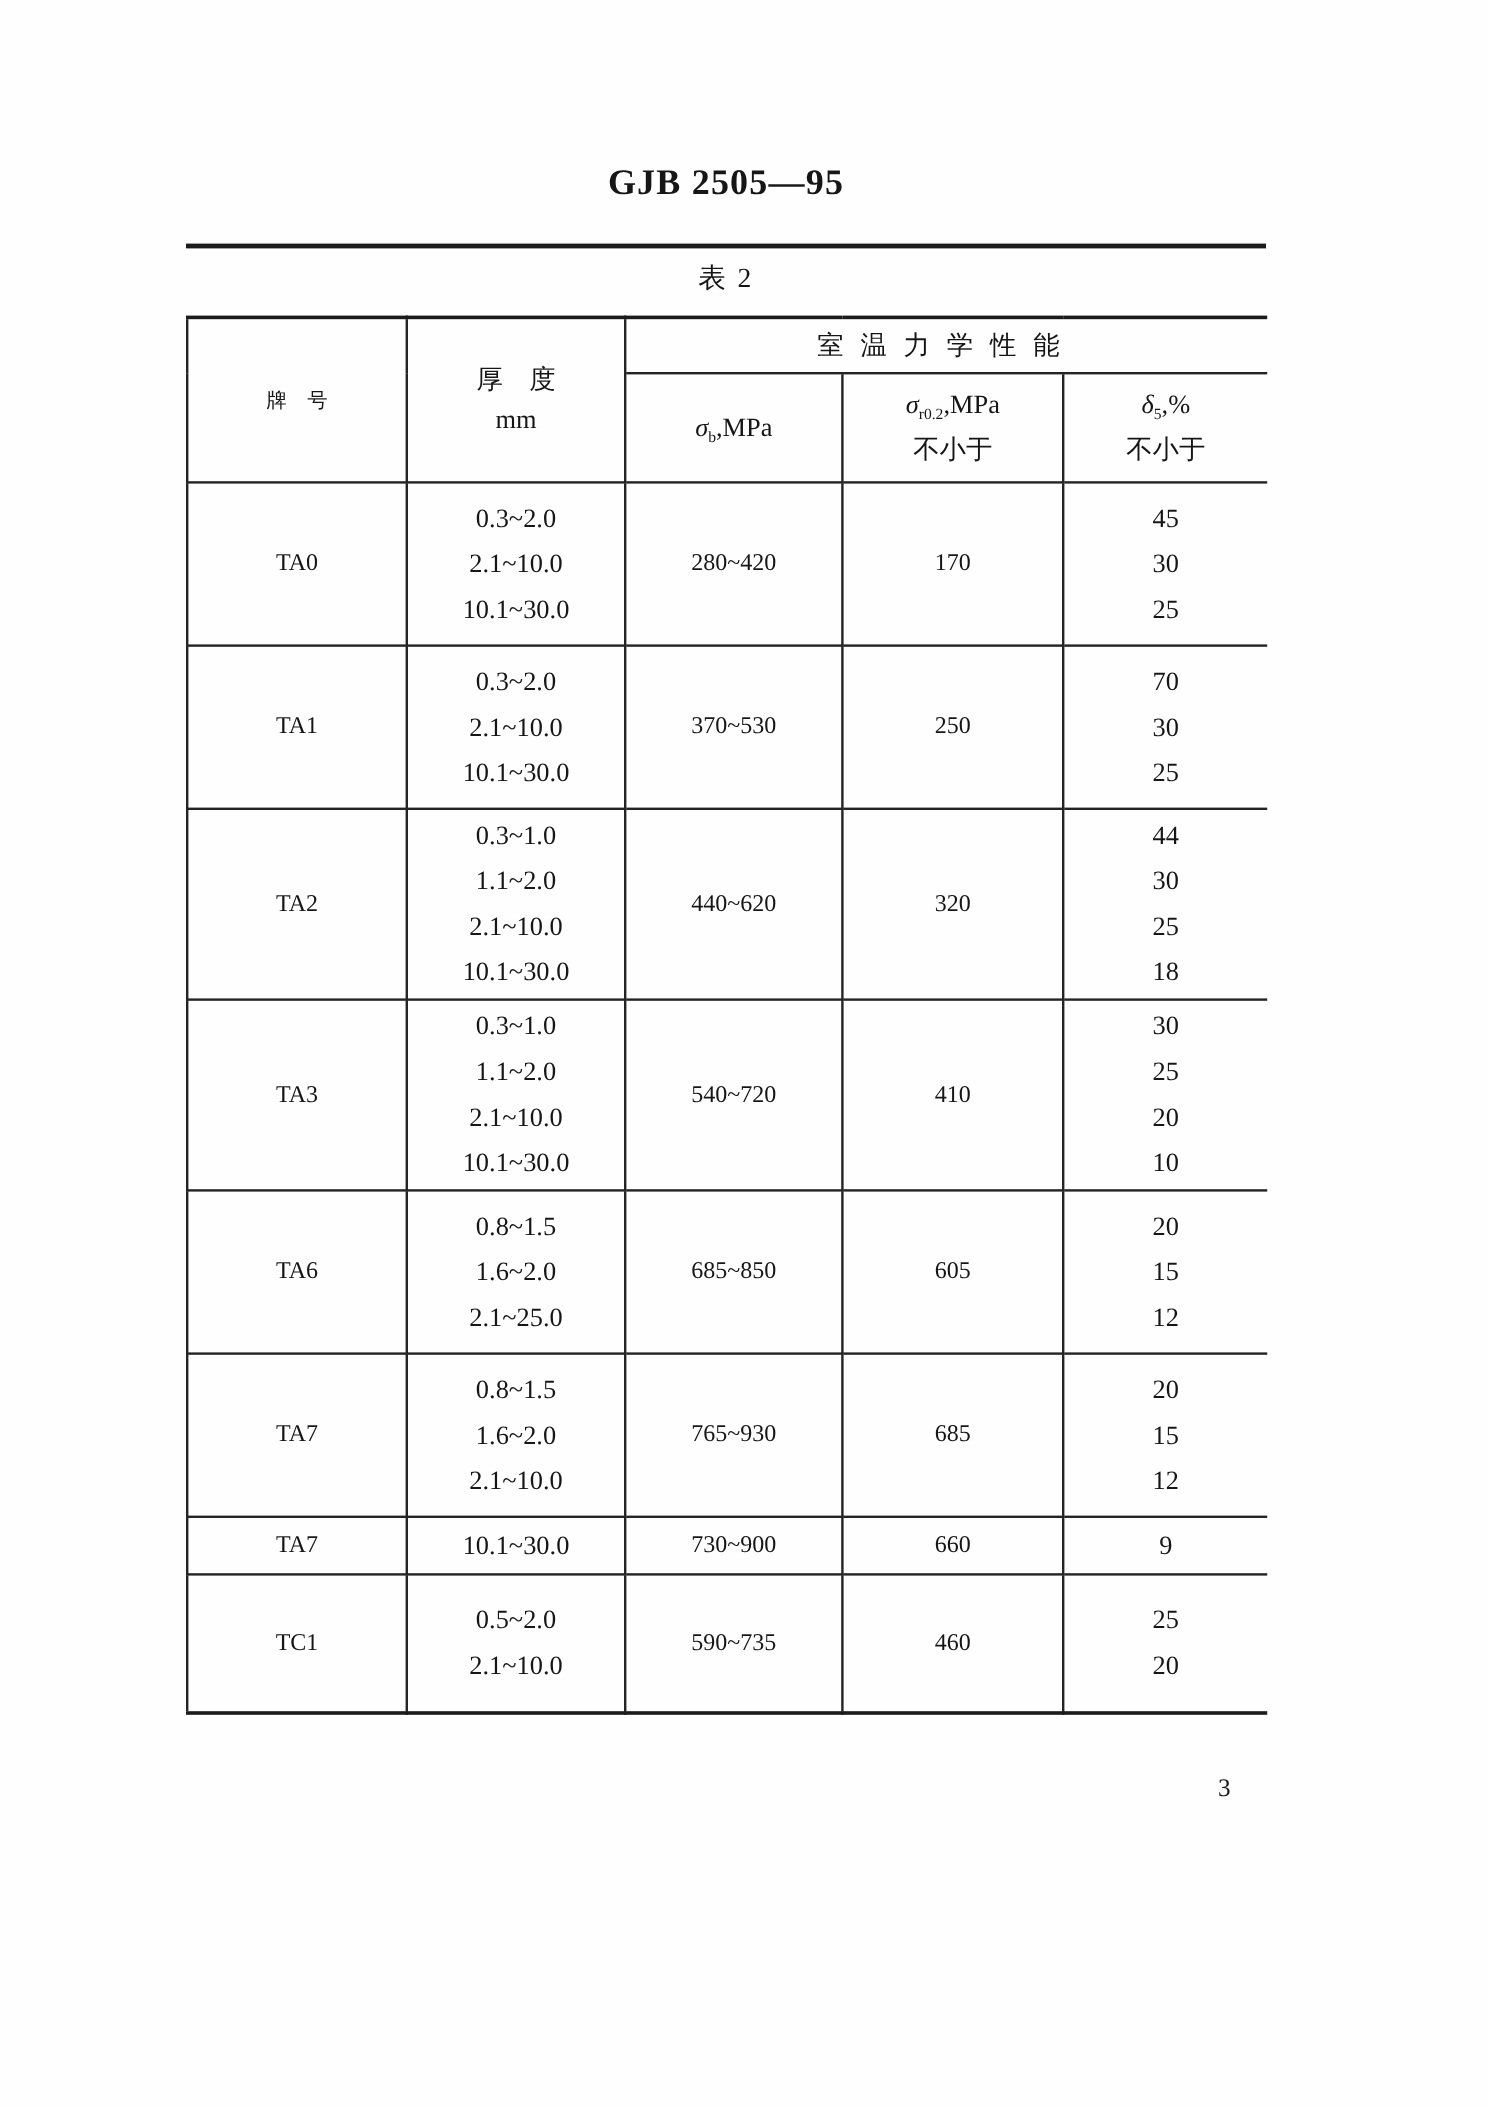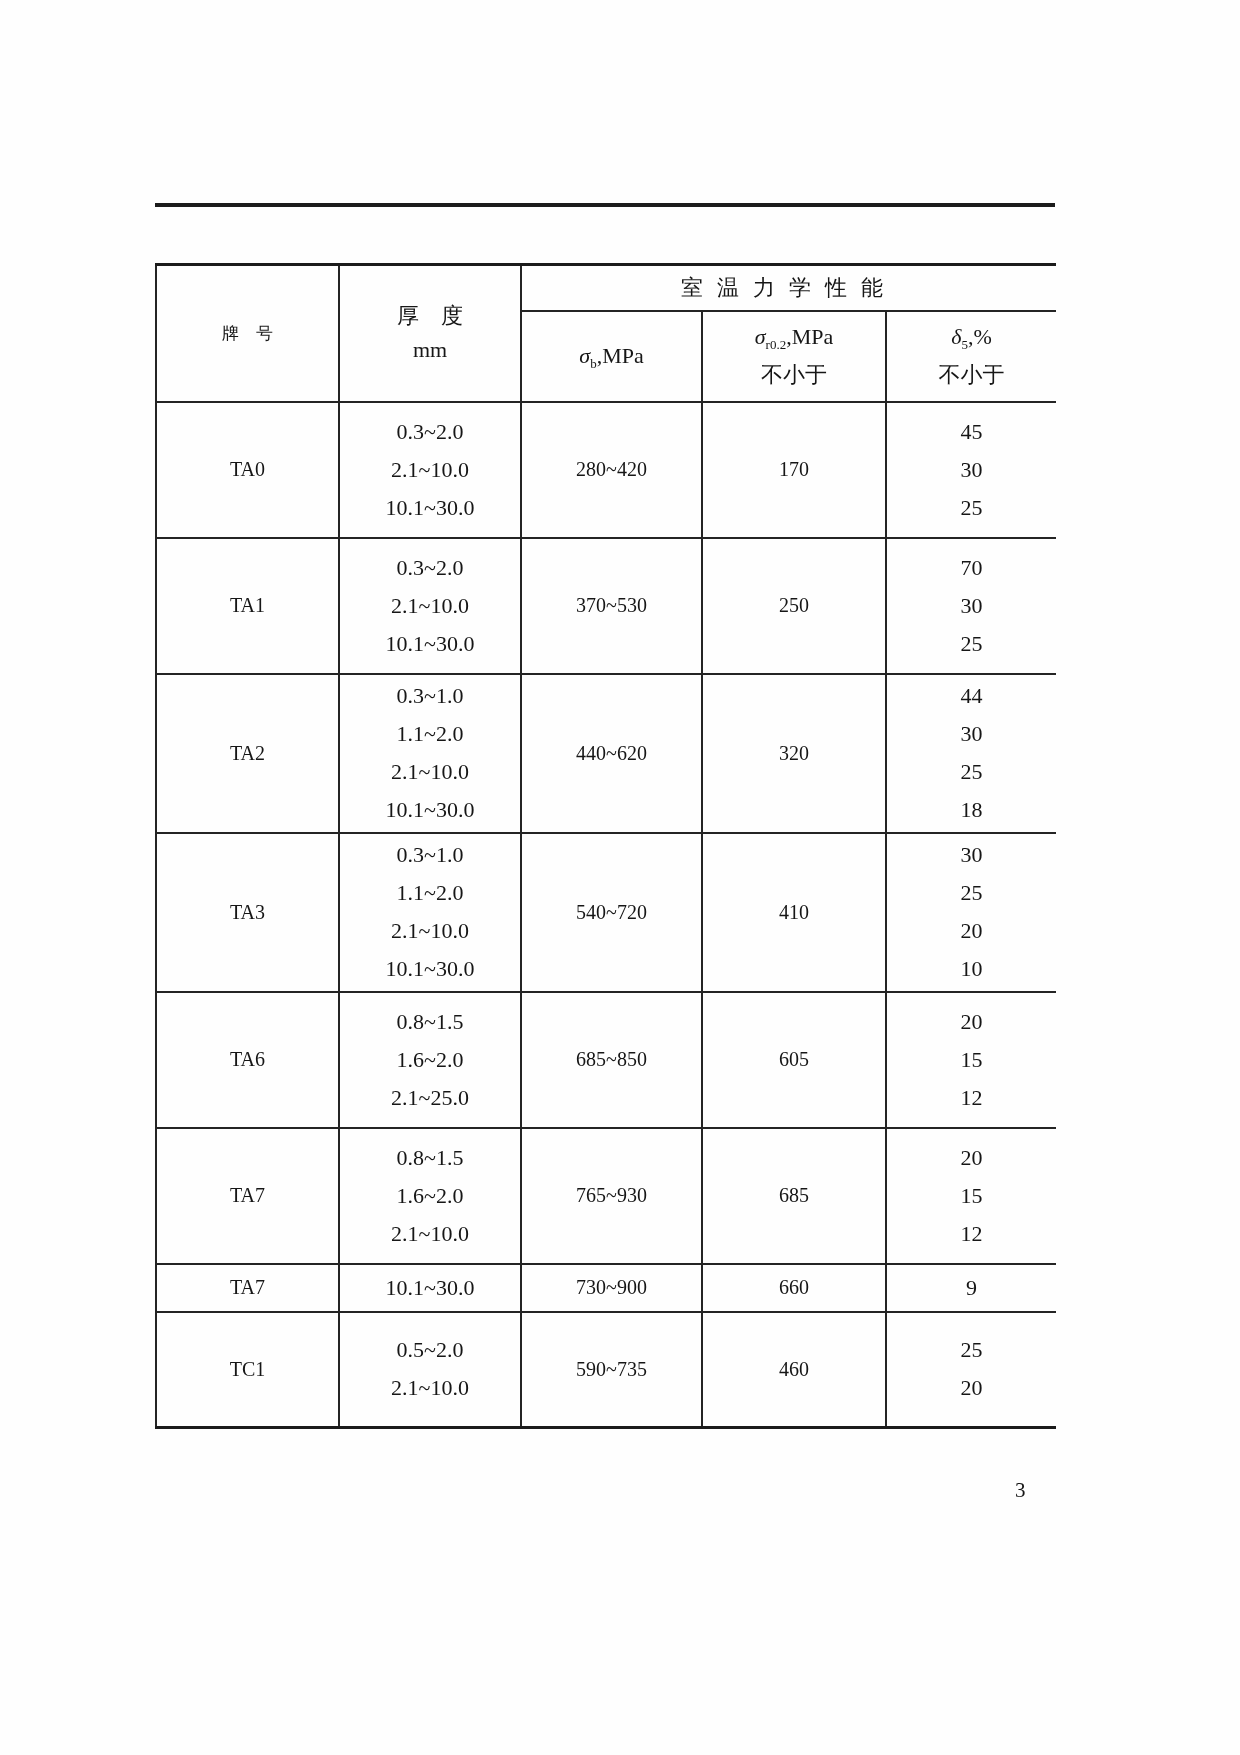--- a/index.html
+++ b/index.html
@@ -61,21 +61,23 @@
   .page-number{
     position:absolute;top:1478px;left:1015px;
     font-size:21px;
   }
 </style>
 </head>
 <body>
 
 <div class="page">
 
+  <div class="std-code">GJB 2505—95</div>
   <div class="title-rule"></div>
+  <div class="table-caption">表 2</div>
 
   <table class="props">
     <colgroup>
       <col class="c1">
         <col class="c2">
         <col class="c3">
         <col class="c4">
         <col class="c5">
     </colgroup>
     <thead>

